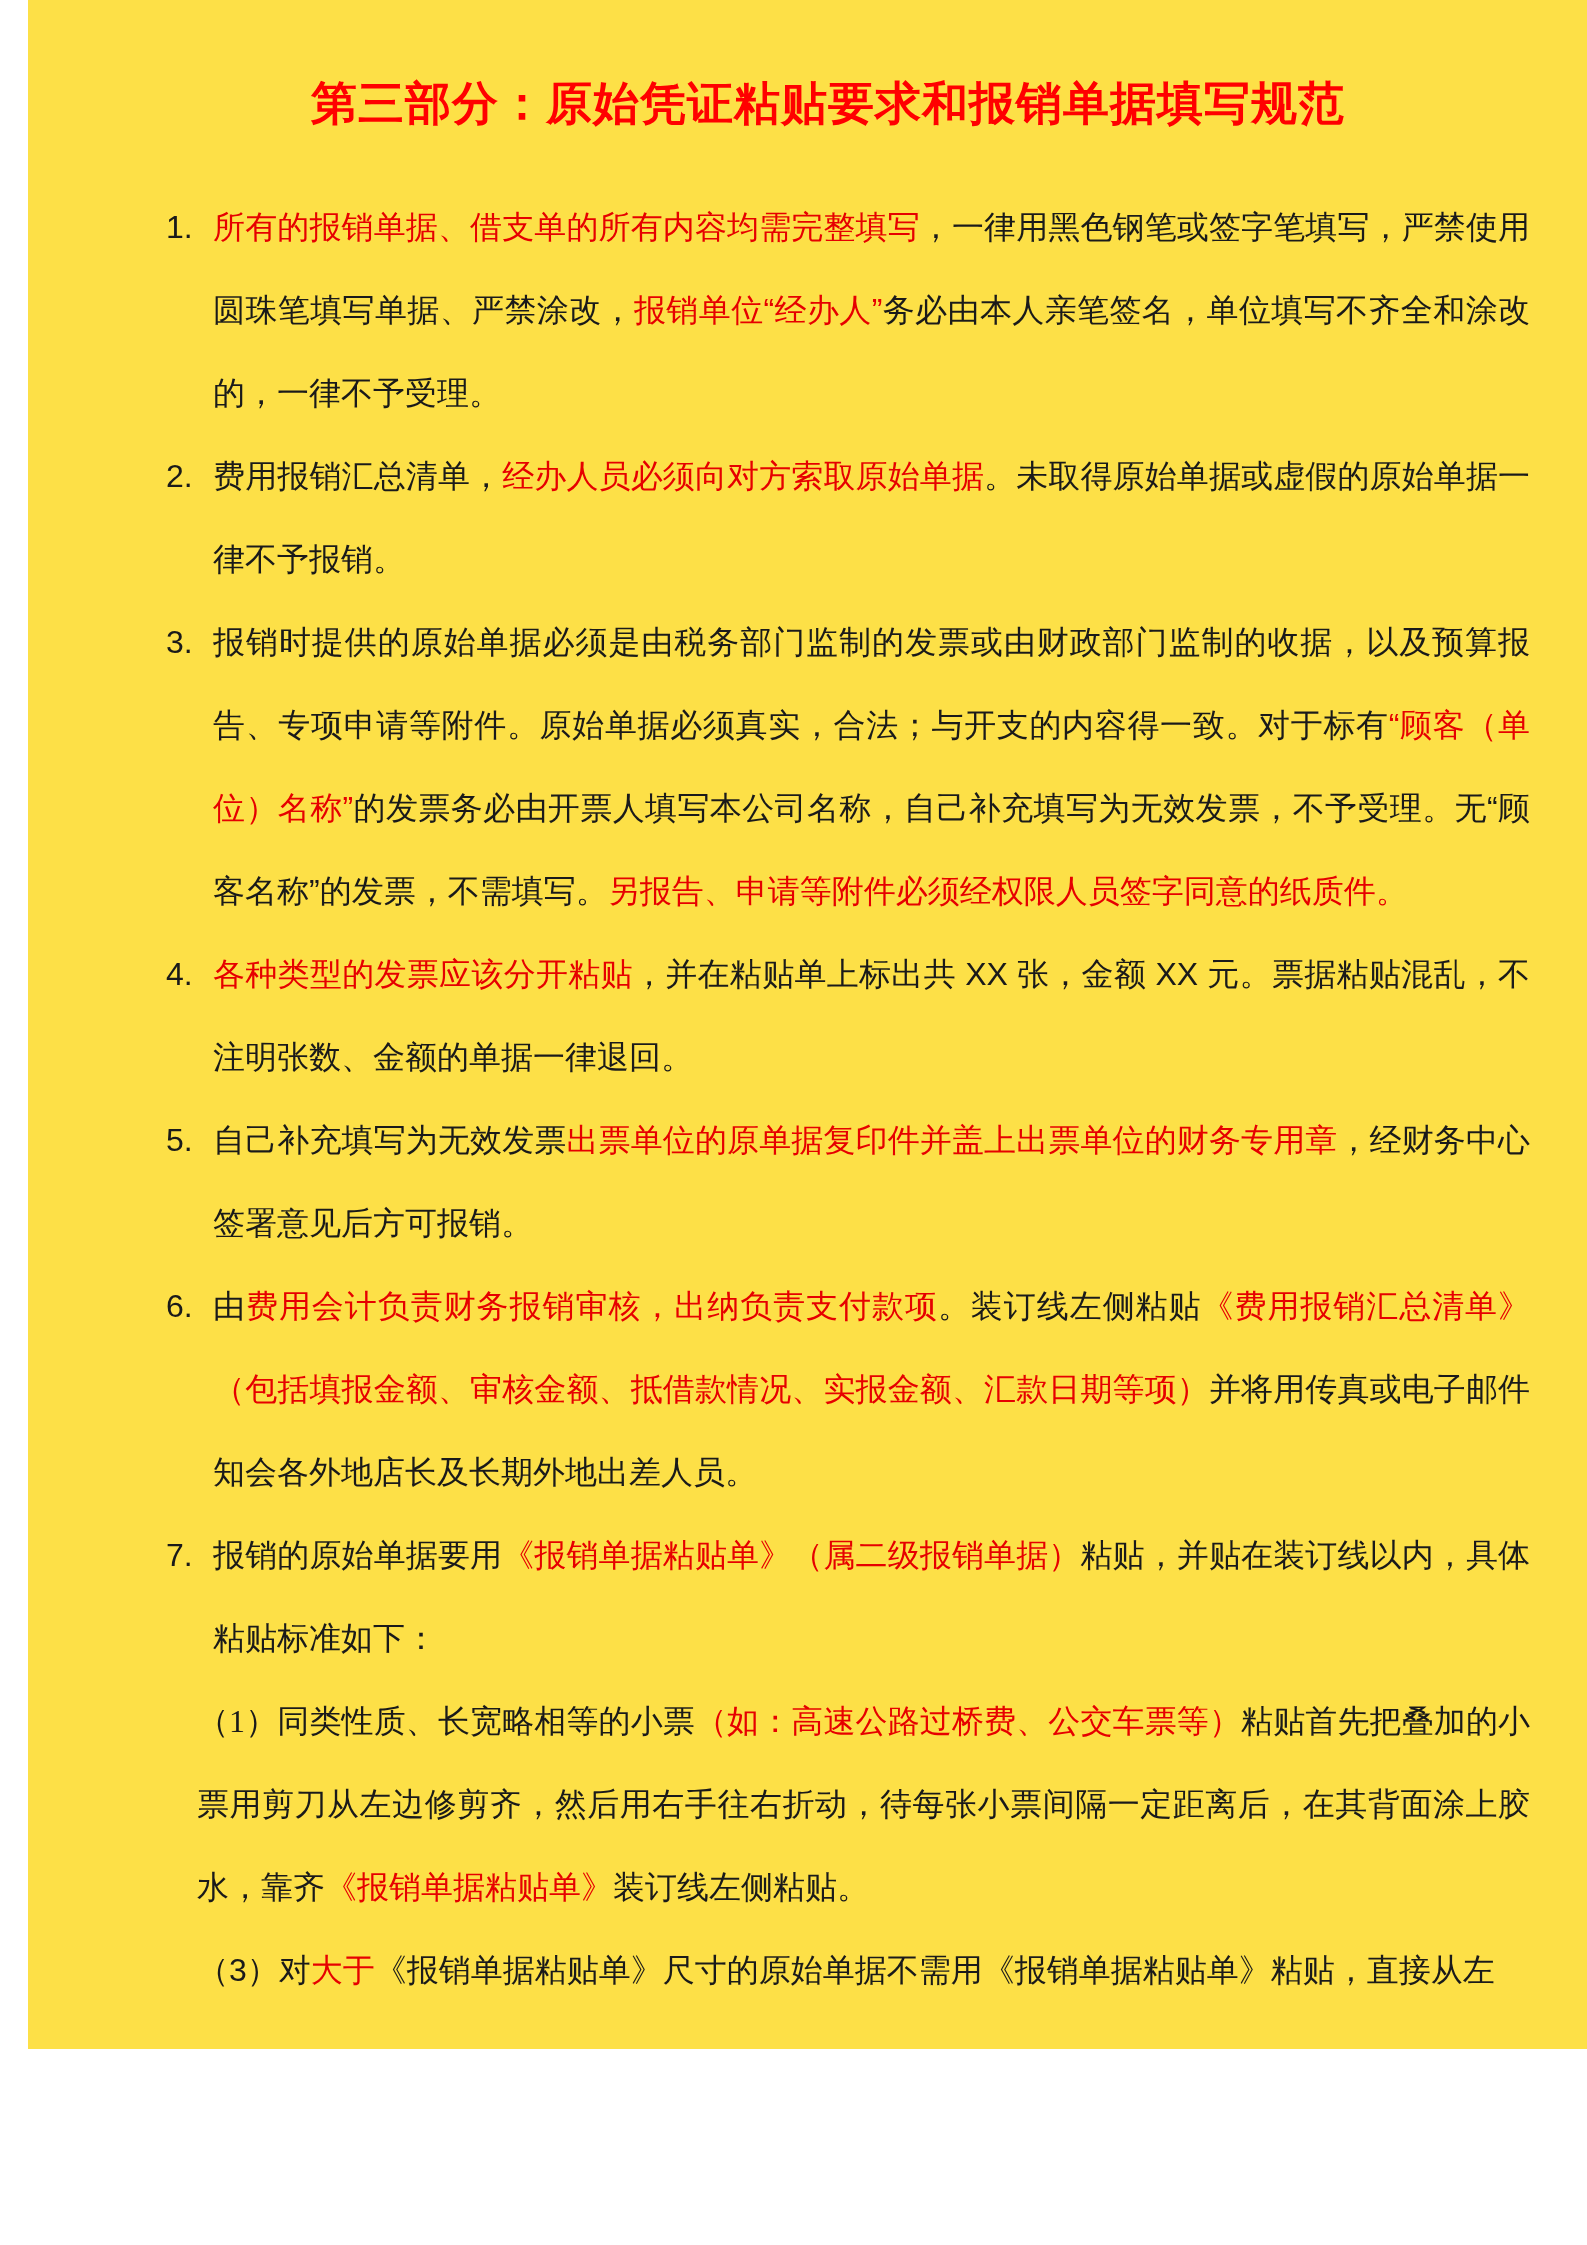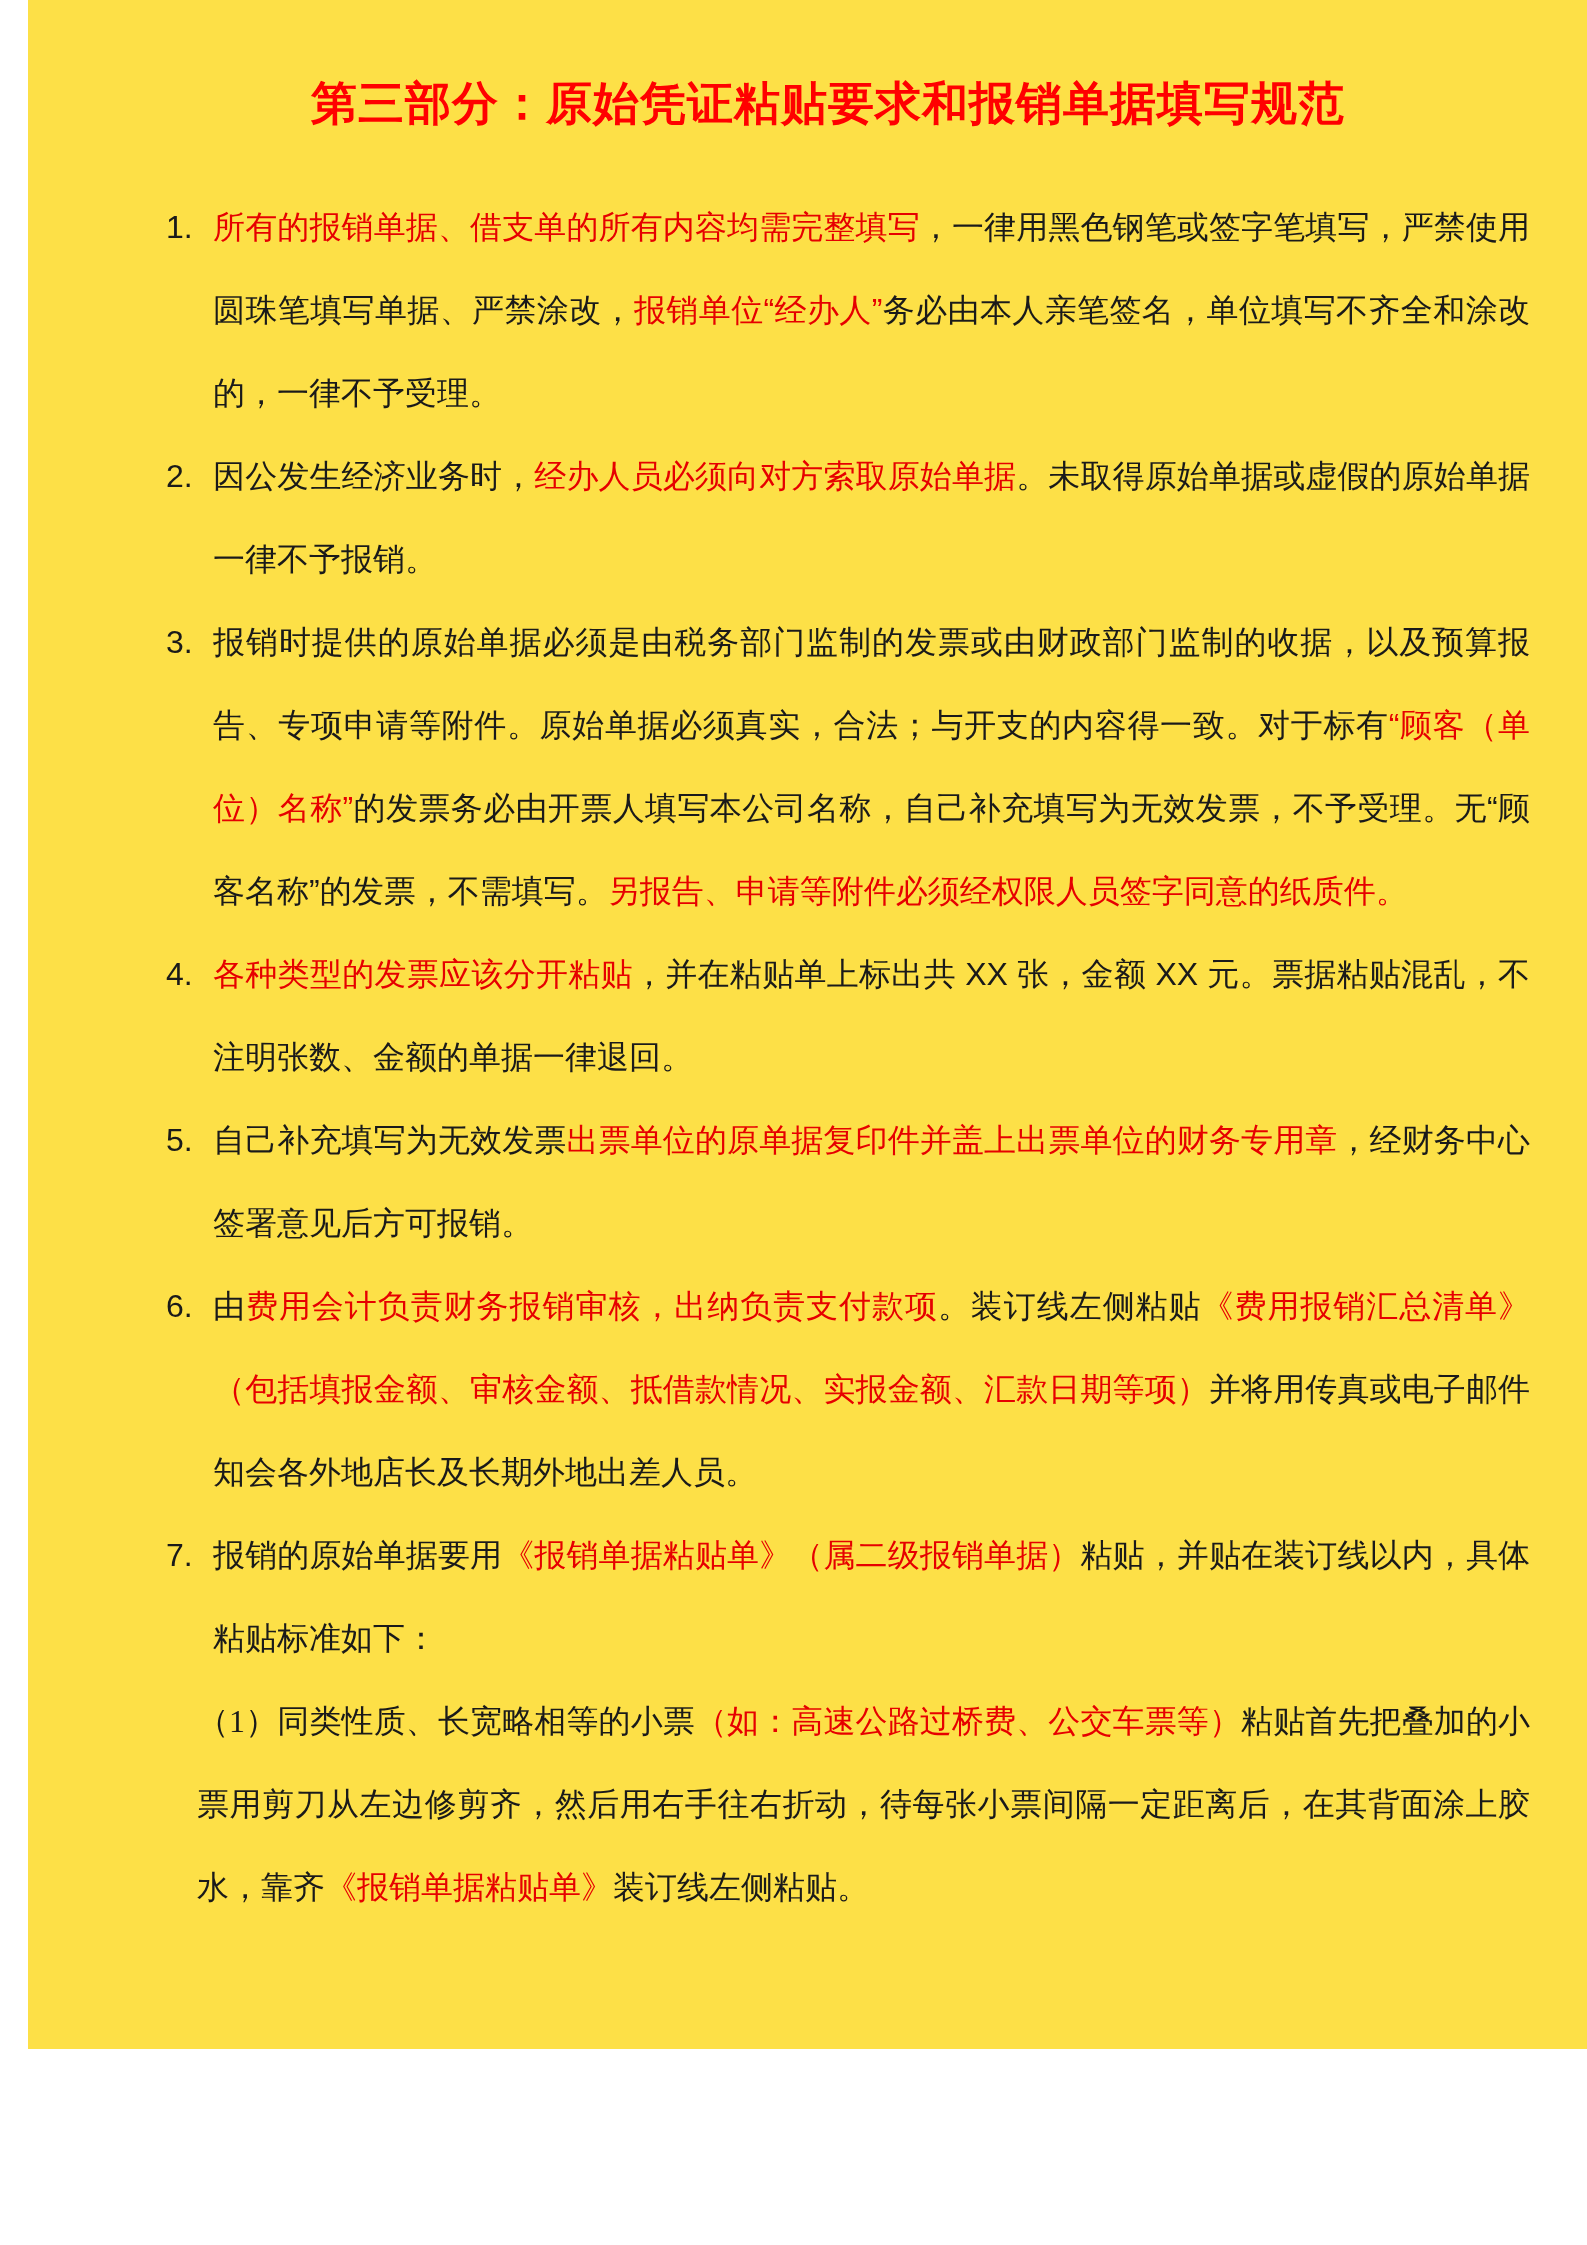--- a/index.html
+++ b/index.html
@@ -62,23 +62,24 @@
   }
 </style>
 </head>
 <body>
 
 <div class="page">
   <h1 class="title" style="color: rgb(255, 0, 0);">第三部分：原始凭证粘贴要求和报销单据填写规范</h1>
 
   <div class="doc-body" id="doc-body">
       <div class="para item"><span class="num">1.</span><span style="color: rgb(230, 0, 0);">所有的报销单据、借支单的所有内容均需完整填写</span><span style="color: rgb(26, 26, 26);">，一律用黑色钢笔或签字笔填写，严禁使用圆珠笔填写单据、严禁涂改，</span><span style="color: rgb(230, 0, 0);">报销单位“经办人”</span><span style="color: rgb(26, 26, 26);">务必由本人亲笔签名，单位填写不齐全和涂改的，一律不予受理。</span></div>
-      <div class="para item"><span class="num">2.</span><span style="color: rgb(26, 26, 26);">因公发生经济业务时，</span><span style="color: rgb(230, 0, 0);">经办人员必须向对方索取原始单据</span><span style="color: rgb(26, 26, 26);">。未取得原始单据或虚假的原始单据一律不予报销。</span></div>
+      <div class="para item"><span class="num">2.</span><span style="color: rgb(26, 26, 26);">费用报销汇总清单，</span><span style="color: rgb(230, 0, 0);">经办人员必须向对方索取原始单据</span><span style="color: rgb(26, 26, 26);">。未取得原始单据或虚假的原始单据一律不予报销。</span></div>
       <div class="para item"><span class="num">3.</span><span style="color: rgb(26, 26, 26);">报销时提供的原始单据必须是由税务部门监制的发票或由财政部门监制的收据，以及预算报告、专项申请等附件。原始单据必须真实，合法；与开支的内容得一致。对于标有</span><span style="color: rgb(230, 0, 0);">“顾客（单位）名称”</span><span style="color: rgb(26, 26, 26);">的发票务必由开票人填写本公司名称，自己补充填写为无效发票，不予受理。无“顾客名称”的发票，不需填写。</span><span style="color: rgb(230, 0, 0);">另报告、申请等附件必须经权限人员签字同意的纸质件。</span></div>
       <div class="para item"><span class="num">4.</span><span style="color: rgb(230, 0, 0);">各种类型的发票应该分开粘贴</span><span style="color: rgb(26, 26, 26);">，并在粘贴单上标出共 XX 张，金额 XX 元。票据粘贴混乱，不注明张数、金额的单据一律退回。</span></div>
       <div class="para item"><span class="num">5.</span><span style="color: rgb(26, 26, 26);">自己补充填写为无效发票</span><span style="color: rgb(230, 0, 0);">出票单位的原单据复印件并盖上出票单位的财务专用章</span><span style="color: rgb(26, 26, 26);">，经财务中心签署意见后方可报销。</span></div>
       <div class="para item"><span class="num">6.</span><span style="color: rgb(26, 26, 26);">由</span><span style="color: rgb(230, 0, 0);">费用会计负责财务报销审核，出纳负责支付款项</span><span style="color: rgb(26, 26, 26);">。装订线左侧粘贴</span><span style="color: rgb(230, 0, 0);">《费用报销汇总清单》（包括填报金额、审核金额、抵借款情况、实报金额、汇款日期等项）</span><span style="color: rgb(26, 26, 26);">并将用传真或电子邮件知会各外地店长及长期外地出差人员。</span></div>
       <div class="para item"><span class="num">7.</span><span style="color: rgb(26, 26, 26);">报销的原始单据要用</span><span style="color: rgb(230, 0, 0);">《报销单据粘贴单》（属二级报销单据）</span><span style="color: rgb(26, 26, 26);">粘贴，并贴在装订线以内，具体粘贴标准如下：</span></div>
       <div class="para sub"><span style="color: rgb(26, 26, 26); font-family: Liberation Serif, serif;">（1）同类性质、长宽略相等的小票</span><span style="color: rgb(230, 0, 0);">（如：高速公路过桥费、公交车票等）</span><span style="color: rgb(26, 26, 26);">粘贴首先把叠加的小票用剪刀从左边修剪齐，然后用右手往右折动，待每张小票间隔一定距离后，在其背面涂上胶水，靠齐</span><span style="color: rgb(230, 0, 0);">《报销单据粘贴单》</span><span style="color: rgb(26, 26, 26);">装订线左侧粘贴。</span></div>
+      <div class="para sub"><span style="color: rgb(26, 26, 26);">（3）对</span><span style="color: rgb(230, 0, 0);">大于</span><span style="color: rgb(26, 26, 26);">《报销单据粘贴单》尺寸的原始单据不需用《报销单据粘贴单》粘贴，直接从左</span></div>
     </div>
 
   <div class="pageno">6</div>
 </div>
 
 </body></html>

